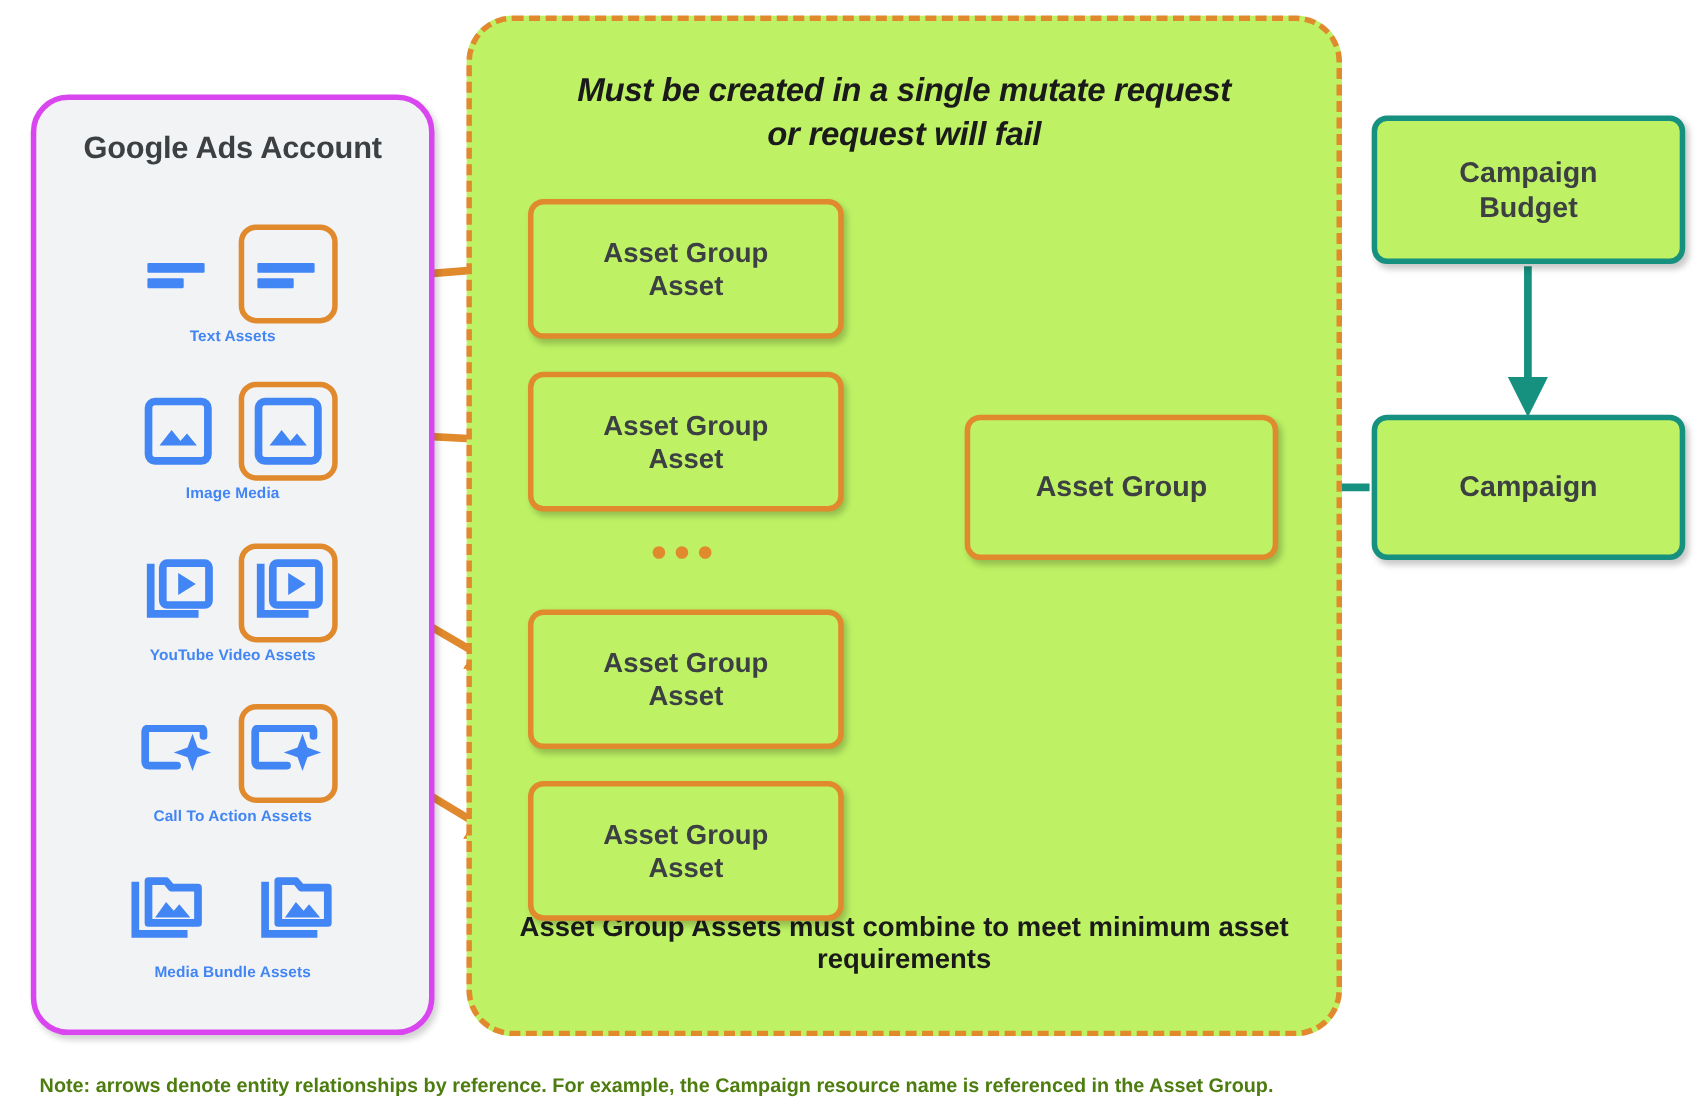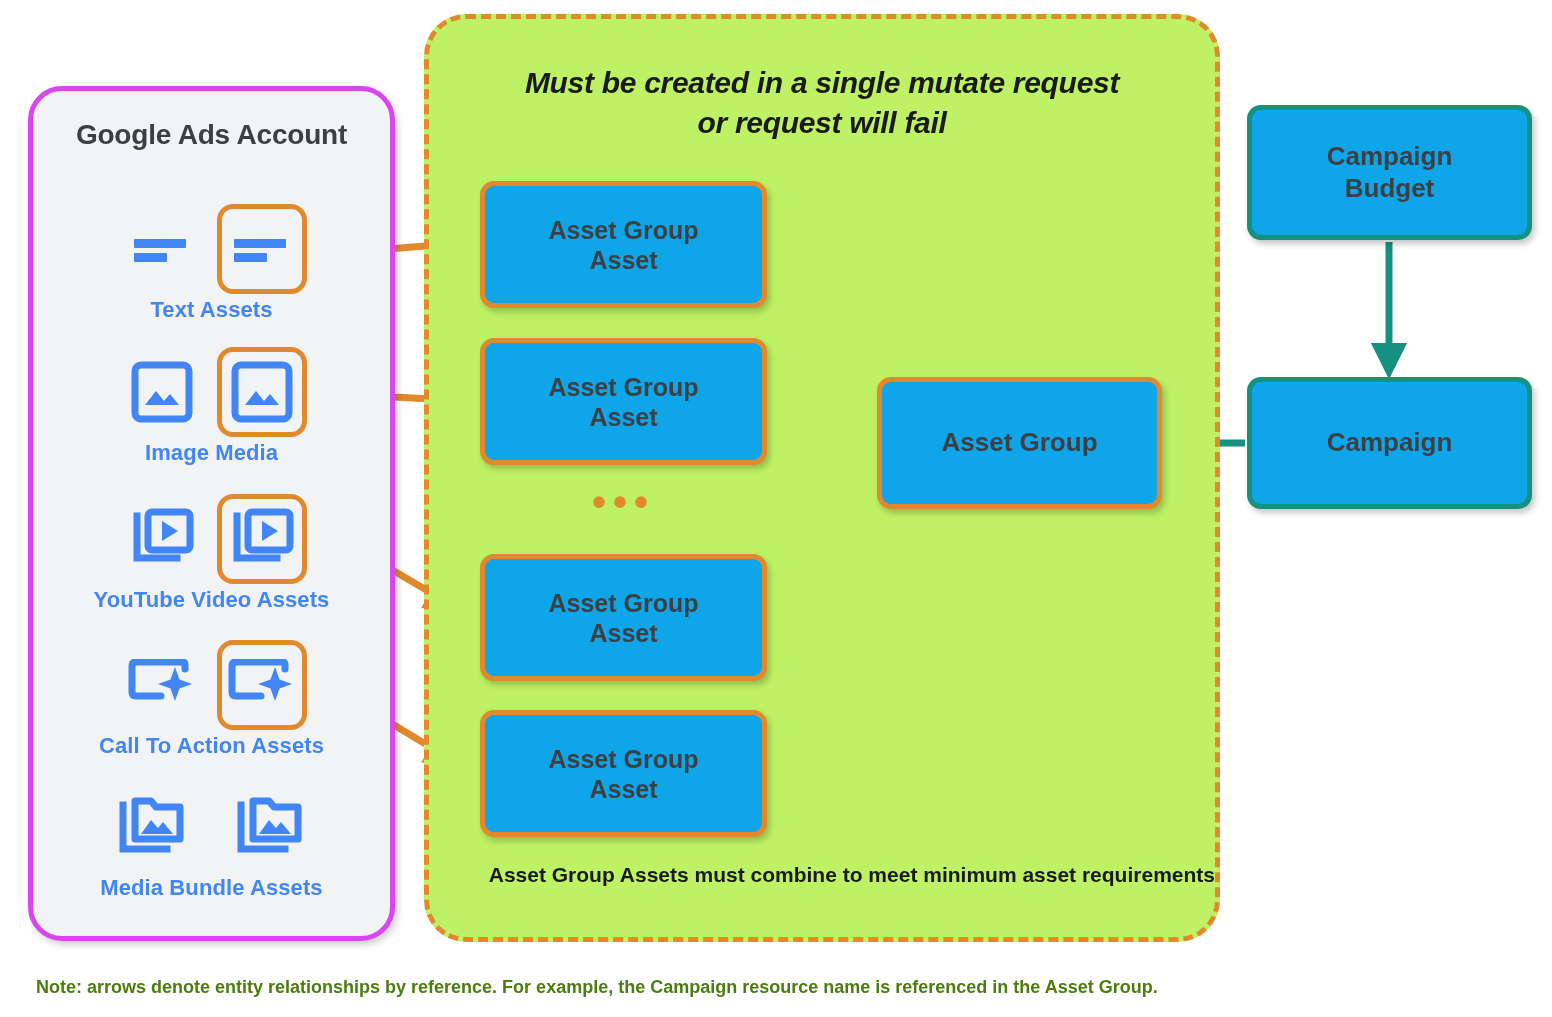--- a/index.html
+++ b/index.html
@@ -54,21 +54,21 @@
   .icon-wrap {
     width: 90px; height: 90px;
     display: flex; align-items: center; justify-content: center;
   }
   .icon-wrap.boxed {
     border: 5px solid #e1892d;
     border-radius: 16px;
     background: transparent;
   }
   .asset-label {
-    font-size: 22px;
+    font-size: 14px;
     font-weight: 700;
     color: #4285f4;
     margin-top: 2px;
     letter-spacing: 0.1px;
   }
 
   
   #mutate-region {
     position: absolute;
     left: 424px; top: 14px;
@@ -86,30 +86,30 @@
     font-weight: 700;
     font-style: italic;
     line-height: 1.32;
     color: #1a1a1a;
     letter-spacing: -0.3px;
   }
   #min-requirements-note {
     position: absolute;
     left: 0; bottom: 50px;
     width: 100%;
-    text-align: right;
-    font-size: 21px;
+    text-align: center;
+    font-size: 25px;
     font-weight: 700;
     color: #1a1a1a;
   }
 
   
   .node {
     position: absolute;
-    background: #0ea5e9;
+    background: #bef264;
     border-radius: 14px;
     display: flex;
     align-items: center;
     justify-content: center;
     text-align: center;
     color: #3c4043;
     box-shadow: 3px 4px 6px rgba(0,0,0,0.22);
     line-height: 1.2;
   }
   .node.orange { border: 5px solid #e1892d; }

